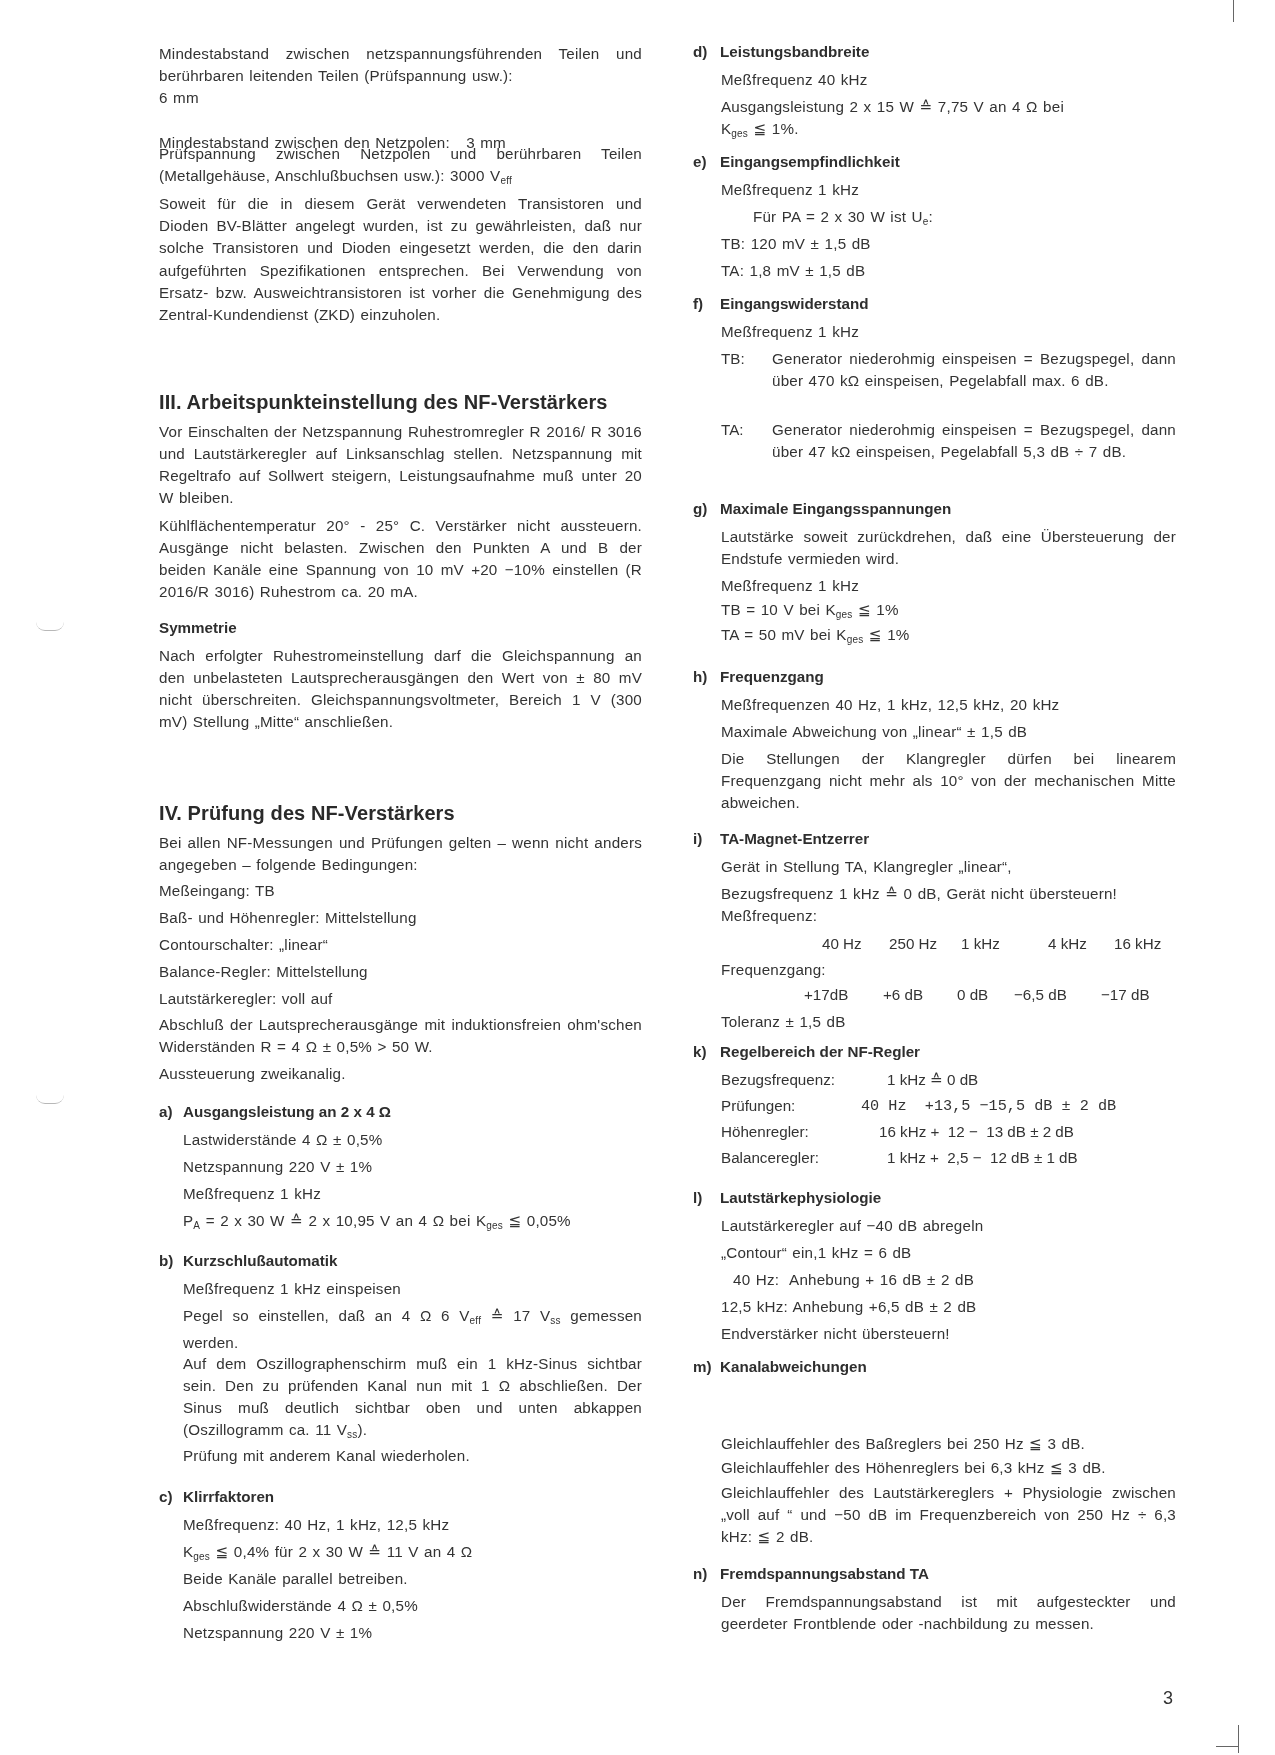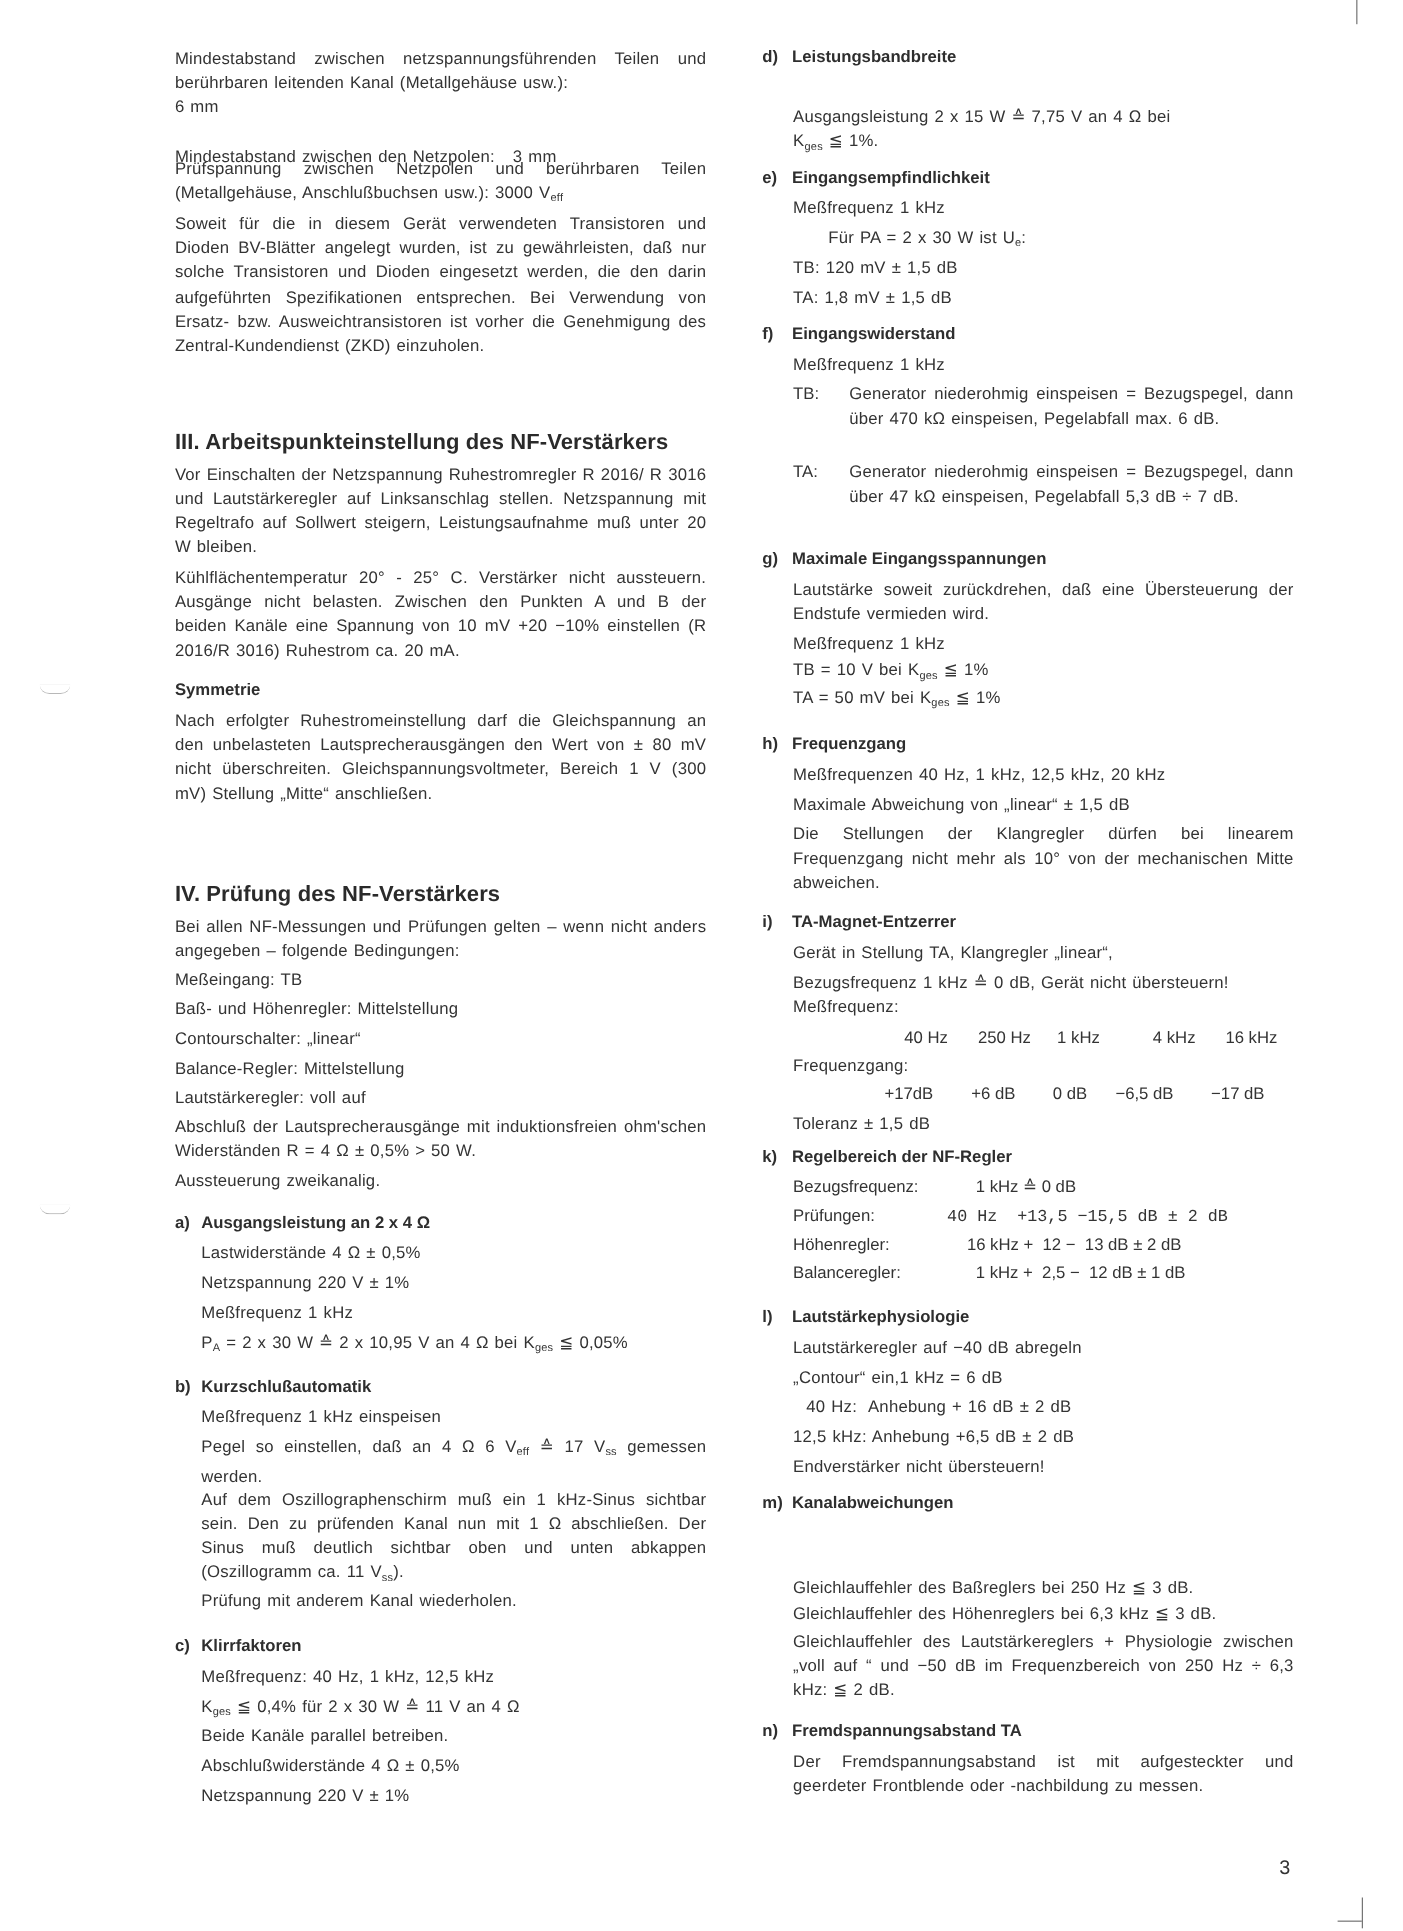--- a/index.html
+++ b/index.html
@@ -30,21 +30,21 @@
 <body>
 
 <div class="edge-mark" style="left:36px; top:622px;"></div>
 <div class="edge-mark" style="left:36px; top:1095px;"></div>
 <div class="crop-mark" style="left:1233px; top:0; width:1px; height:22px;"></div>
 <div class="crop-mark" style="left:1238px; top:1725px; width:1px; height:28px;"></div>
 <div class="crop-mark" style="left:1216px; top:1746px; width:22px; height:1px;"></div>
 
 <div class="col col-left">
 
-  <p class="p abs" style="top:43px; width:483px;">Mindestabstand zwischen netzspannungsführenden Teilen und berührbaren leitenden Kanal (Metallgehäuse usw.):</p>
+  <p class="p abs" style="top:43px; width:483px;">Mindestabstand zwischen netzspannungsführenden Teilen und berührbaren leitenden Teilen (Prüfspannung usw.):</p>
   <p class="p abs" style="top:87px;">6 mm</p>
   <p class="p abs" style="top:112px; white-space:pre;margin-top:20px;">Mindestabstand zwischen den Netzpolen:   3 mm</p>
   <p class="p abs" style="top:143px; width:483px;"><span>Prüfspannung zwischen Netzpolen und berührbaren Teilen (Metallgehäuse, Anschlußbuchsen usw.): 3000 V</span><span class="sub">eff</span></p>
   <p class="p abs" style="top:193px; width:483px; line-height:22.2px;">Soweit für die in diesem Gerät verwendeten Transistoren und Dioden BV-Blätter angelegt wurden, ist zu gewährleisten, daß nur solche Transistoren und Dioden eingesetzt werden, die den darin aufgeführten Spezifikationen entsprechen. Bei Verwendung von Ersatz- bzw. Ausweichtransistoren ist vorher die Genehmigung des Zentral-Kundendienst (ZKD) einzuholen.</p>
 
   <div class="abs h2" style="top:391px;">III. Arbeitspunkteinstellung des NF-Verstärkers</div>
   <p class="p abs" style="top:421px; width:483px;">Vor Einschalten der Netzspannung Ruhestromregler R 2016/ R 3016 und Lautstärkeregler auf Linksanschlag stellen. Netzspannung mit Regeltrafo auf Sollwert steigern, Leistungsaufnahme muß unter 20 W bleiben.</p>
   <p class="p abs" style="top:515px; width:483px;">Kühlflächentemperatur 20° - 25° C. Verstärker nicht aussteuern. Ausgänge nicht belasten. Zwischen den Punkten A und B der beiden Kanäle eine Spannung von 10 mV +20 −10% einstellen (R 2016/R 3016) Ruhestrom ca. 20 mA.</p>
   <div class="abs h3" style="top:619px;">Symmetrie</div>
   <p class="p abs" style="top:645px; width:483px;">Nach erfolgter Ruhestromeinstellung darf die Gleichspannung an den unbelasteten Lautsprecherausgängen den Wert von ± 80 mV nicht überschreiten. Gleichspannungsvoltmeter, Bereich 1 V (300 mV) Stellung „Mitte“ anschließen.</p>
@@ -86,20 +86,21 @@
     <p class="p abs ind" style="top:107px;">Abschlußwiderstände 4 Ω ± 0,5%</p>
     <p class="p abs ind" style="top:134px;">Netzspannung 220 V ± 1%</p>
   </div>
 </div>
 
 <div class="col col-right">
 
   <div class="abs" style="top:43px; width:483px; height:100px;">
     <span class="lab" style="top:0;">d)</span>
     <span class="ttl" style="top:0;">Leistungsbandbreite</span>
+    <p class="p abs ind-r" style="top:26px;">Meßfrequenz 40 kHz</p>
     <p class="p abs ind-r" style="top:53px;">Ausgangsleistung 2 x 15 W ≙ 7,75 V an 4 Ω bei</p>
     <p class="p abs ind-r" style="top:75px;"><span>K</span><span class="sub">ges</span><span> ≦ 1%.</span></p>
   </div>
 
   <div class="abs" style="top:153px; width:483px; height:130px;">
     <span class="lab" style="top:0;">e)</span>
     <span class="ttl" style="top:0;">Eingangsempfindlichkeit</span>
     <p class="p abs ind-r" style="top:26px;">Meßfrequenz 1 kHz</p>
     <p class="p abs ind-r" style="top:53px;margin-left:32px;"><span>Für PA = 2 x 30 W ist U</span><span class="sub">e</span><span>:</span></p>
     <p class="p abs ind-r" style="top:80px;">TB: 120 mV ± 1,5 dB</p>

